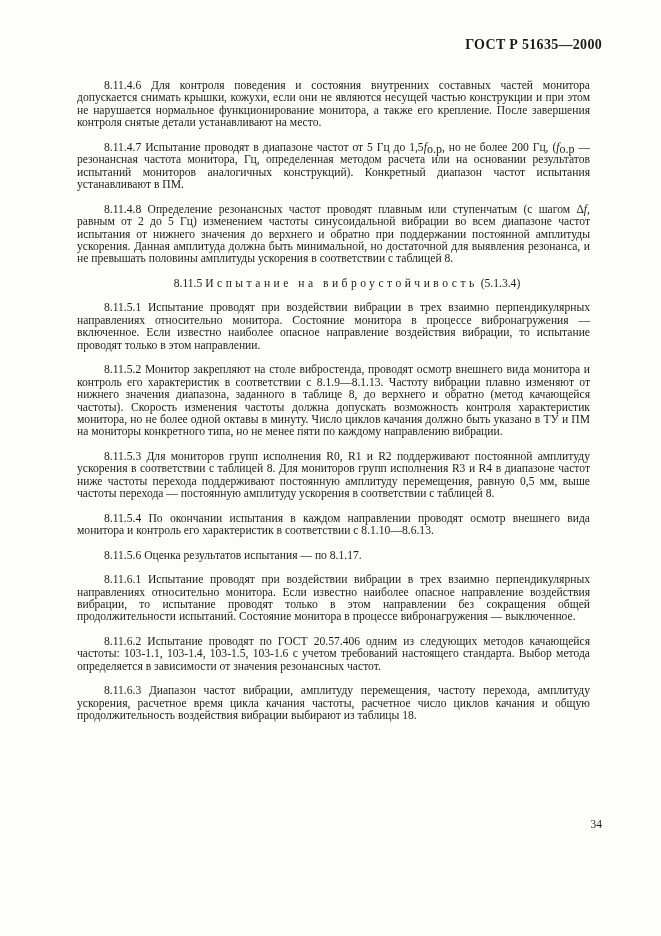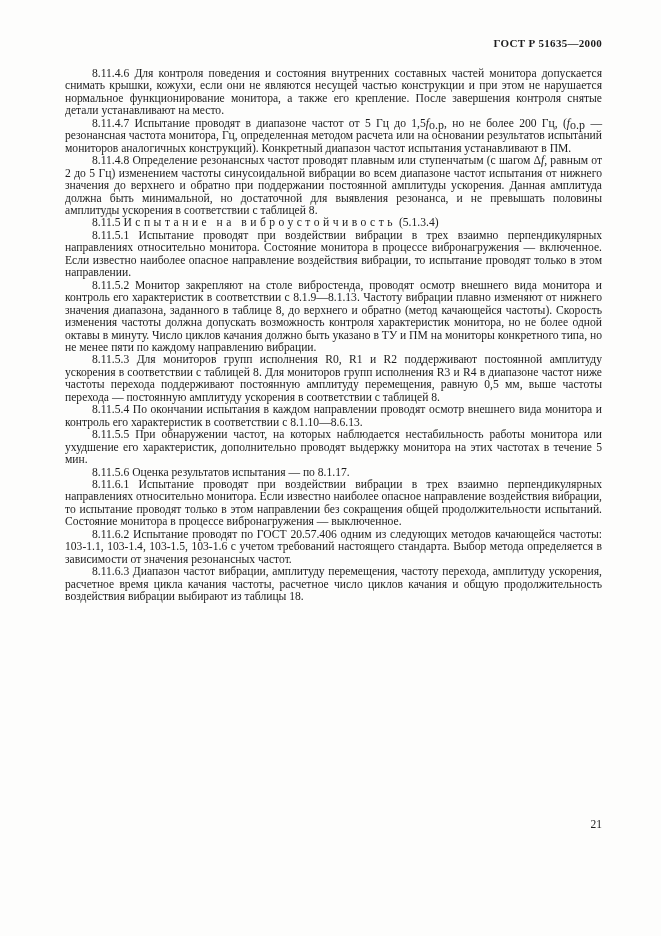--- a/index.html
+++ b/index.html
@@ -12,40 +12,40 @@
     color: #1c1c1c;
     overflow: hidden;
   }
   .running-header {
     position: absolute;
     top: 37px;
     left: 65px;
     right: 59px;
     text-align: right;
     font-weight: 700;
-    font-size: 11px;
+    font-size: 14px;
     letter-spacing: 0.3px;
     white-space: nowrap;
   }
   .content {
     position: absolute;
     top: 68px;
     left: 65px;
     width: 537px;
     font-size: 11.6px;
     line-height: 12.45px;
     text-align: justify;
   }
   .content p {
-    margin: 0;
+    margin: 12px;
     padding: 0;
     text-indent: 27px;
   }
   .content p.heading {
-    text-align: left;
+    text-align: center;
   }
   .spaced { letter-spacing: 0.30em; }
   .italic { font-style: italic; }
   sub.subscript {
     font-size: 12px;
     line-height: 0;
     vertical-align: -2px;
     letter-spacing: 0;
   }
   .folio {
@@ -63,21 +63,20 @@
 
   <div class="content" id="doc-content">
       <p class="body"><span>8.11.4.6  Для контроля поведения и состояния внутренних составных частей монитора допускается снимать крышки, кожухи, если они не являются несущей частью конструкции и при этом не нарушается нормальное функционирование монитора, а также его крепление. После завершения контроля снятые детали устанавливают на место.</span></p>
       <p class="body"><span>8.11.4.7  Испытание проводят в диапазоне частот от 5 Гц до 1,5</span><span class="italic">f</span><sub class="subscript">о.р</sub><span>, но не более 200 Гц, (</span><span class="italic">f</span><sub class="subscript">о.р</sub><span> — резонансная частота монитора, Гц, определенная методом расчета или на основании результатов испытаний мониторов аналогичных конструкций). Конкретный диапазон частот испытания устанавливают в ПМ.</span></p>
       <p class="body"><span>8.11.4.8  Определение резонансных частот проводят плавным или ступенчатым (с шагом Δ</span><span class="italic">f</span><span>, равным от 2 до 5 Гц) изменением частоты синусоидальной вибрации во всем диапазоне частот испытания от нижнего значения до верхнего и обратно при поддержании постоянной амплитуды ускорения. Данная амплитуда должна быть минимальной, но достаточной для выявления резонанса, и не превышать половины амплитуды ускорения в соответствии с таблицей 8.</span></p>
       <p class="heading"><span>8.11.5  </span><span class="spaced">Испытание на виброустойчивость</span><span> (5.1.3.4)</span></p>
       <p class="body"><span>8.11.5.1  Испытание проводят при воздействии вибрации в трех взаимно перпендикулярных направлениях относительно монитора. Состояние монитора в процессе вибронагружения — включенное. Если известно наиболее опасное направление воздействия вибрации, то испытание проводят только в этом направлении.</span></p>
       <p class="body"><span>8.11.5.2  Монитор закрепляют на столе вибростенда, проводят осмотр внешнего вида монитора и контроль его характеристик в соответствии с 8.1.9—8.1.13. Частоту вибрации плавно изменяют от нижнего значения диапазона, заданного в таблице 8, до верхнего и обратно (метод качающейся частоты). Скорость изменения частоты должна допускать возможность контроля характеристик монитора, но не более одной октавы в минуту. Число циклов качания должно быть указано в ТУ и ПМ на мониторы конкретного типа, но не менее пяти по каждому направлению вибрации.</span></p>
       <p class="body"><span>8.11.5.3  Для мониторов групп исполнения R0, R1 и R2 поддерживают постоянной амплитуду ускорения в соответствии с таблицей 8. Для мониторов групп исполнения R3 и R4 в диапазоне частот ниже частоты перехода поддерживают постоянную амплитуду перемещения, равную 0,5 мм, выше частоты перехода — постоянную амплитуду ускорения в соответствии с таблицей 8.</span></p>
       <p class="body"><span>8.11.5.4  По окончании испытания в каждом направлении проводят осмотр внешнего вида монитора и контроль его характеристик в соответствии с 8.1.10—8.6.13.</span></p>
-      <p class="body"><span>8.11.5.5  При обнаружении частот, на которых наблюдается нестабильность работы монитора или ухудшение его характеристик, дополнительно проводят выдержку монитора на этих частотах в течение 5 мин.</span></p>
       <p class="body"><span>8.11.5.6  Оценка результатов испытания — по 8.1.17.</span></p>
       <p class="body"><span>8.11.6.1  Испытание проводят при воздействии вибрации в трех взаимно перпендикулярных направлениях относительно монитора. Если известно наиболее опасное направление воздействия вибрации, то испытание проводят только в этом направлении без сокращения общей продолжительности испытаний. Состояние монитора в процессе вибронагружения — выключенное.</span></p>
       <p class="body"><span>8.11.6.2  Испытание проводят по ГОСТ 20.57.406 одним из следующих методов качающейся частоты: 103-1.1, 103-1.4, 103-1.5, 103-1.6 с учетом требований настоящего стандарта. Выбор метода определяется в зависимости от значения резонансных частот.</span></p>
       <p class="body"><span>8.11.6.3  Диапазон частот вибрации, амплитуду перемещения, частоту перехода, амплитуду ускорения, расчетное время цикла качания частоты, расчетное число циклов качания и общую продолжительность воздействия вибрации выбирают из таблицы 18.</span></p>
     </div>
 
-  <div class="folio">21</div>
+  <div class="folio">34</div>
 </div>
 
 </body></html>

